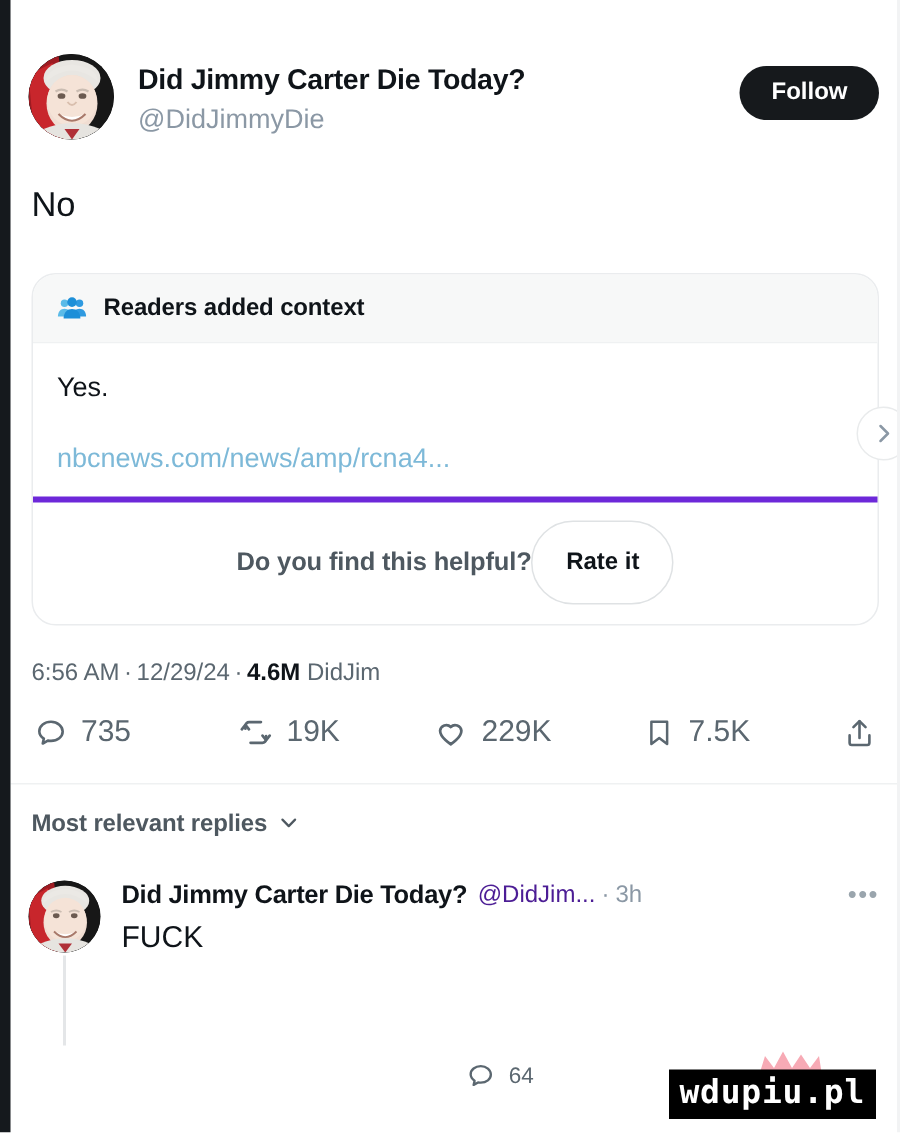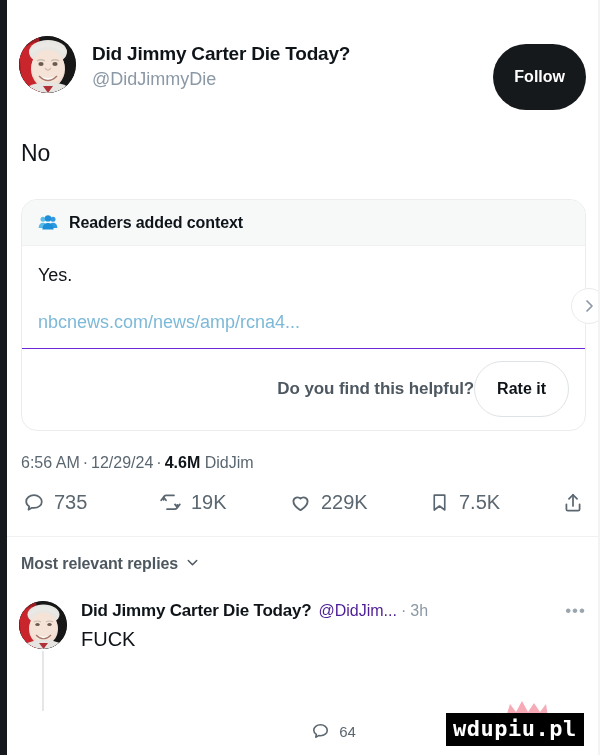--- a/index.html
+++ b/index.html
@@ -77,21 +77,21 @@
   }
   .follow-btn {
     flex: 0 0 auto;
     margin-top: 8px;
     background: #16191c;
     color: #ffffff;
     font-size: 16px;
     font-weight: bold;
     border: none;
     border-radius: 999px;
-    padding: 24px 21px;
+    padding: 9px 21px;
     cursor: pointer;
     font-family: "Liberation Sans", sans-serif;
   }
 
   
   .tweet-text {
     font-size: 23px;
     line-height: 28px;
     color: #0f1419;
     padding: 29px 14px 0 14px;
@@ -137,24 +137,24 @@
   }
   .note-link {
     display: block;
     margin-top: 24px;
     font-size: 18px;
     line-height: 22px;
     color: #7db9d8;
     text-decoration: none;
   }
   .note-footer {
-    border-top: 1px solid #6d28d9;
-    display: flex;
-    align-items: center;
-    justify-content: flex-end;
+    border-top: 4px solid #6d28d9;
+    display: flex;
+    align-items: center;
+    justify-content: center;
     padding: 12px 16px 13px 16px;
   }
   .note-footer-text {
     font-size: 17px;
     font-weight: bold;
     color: #4e5860;
     letter-spacing: -0.1px;
   }
   .rate-btn {
     border: 1px solid #dfe2e4;

